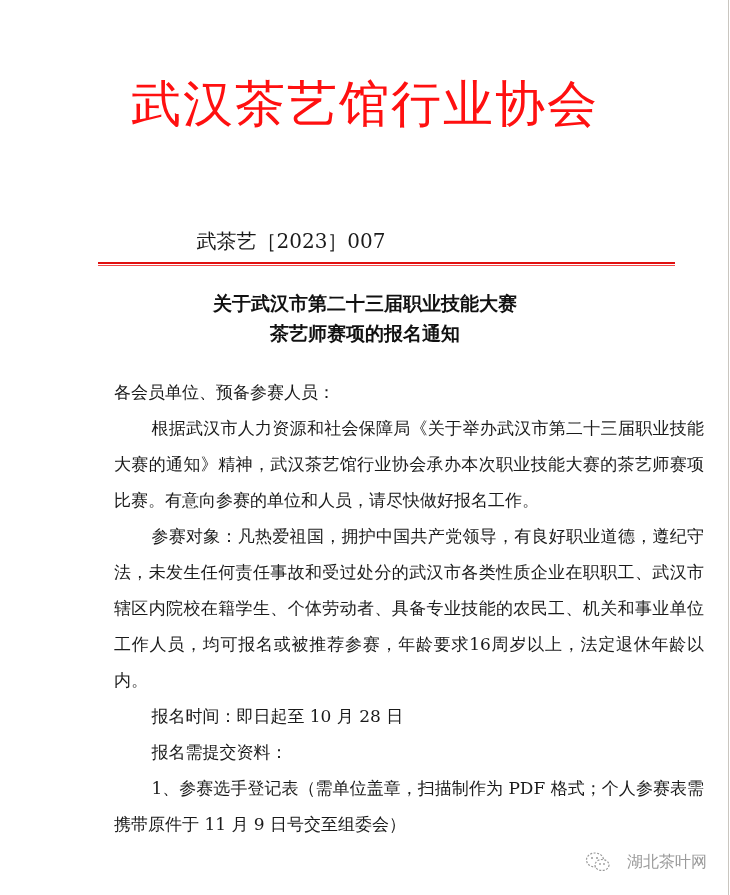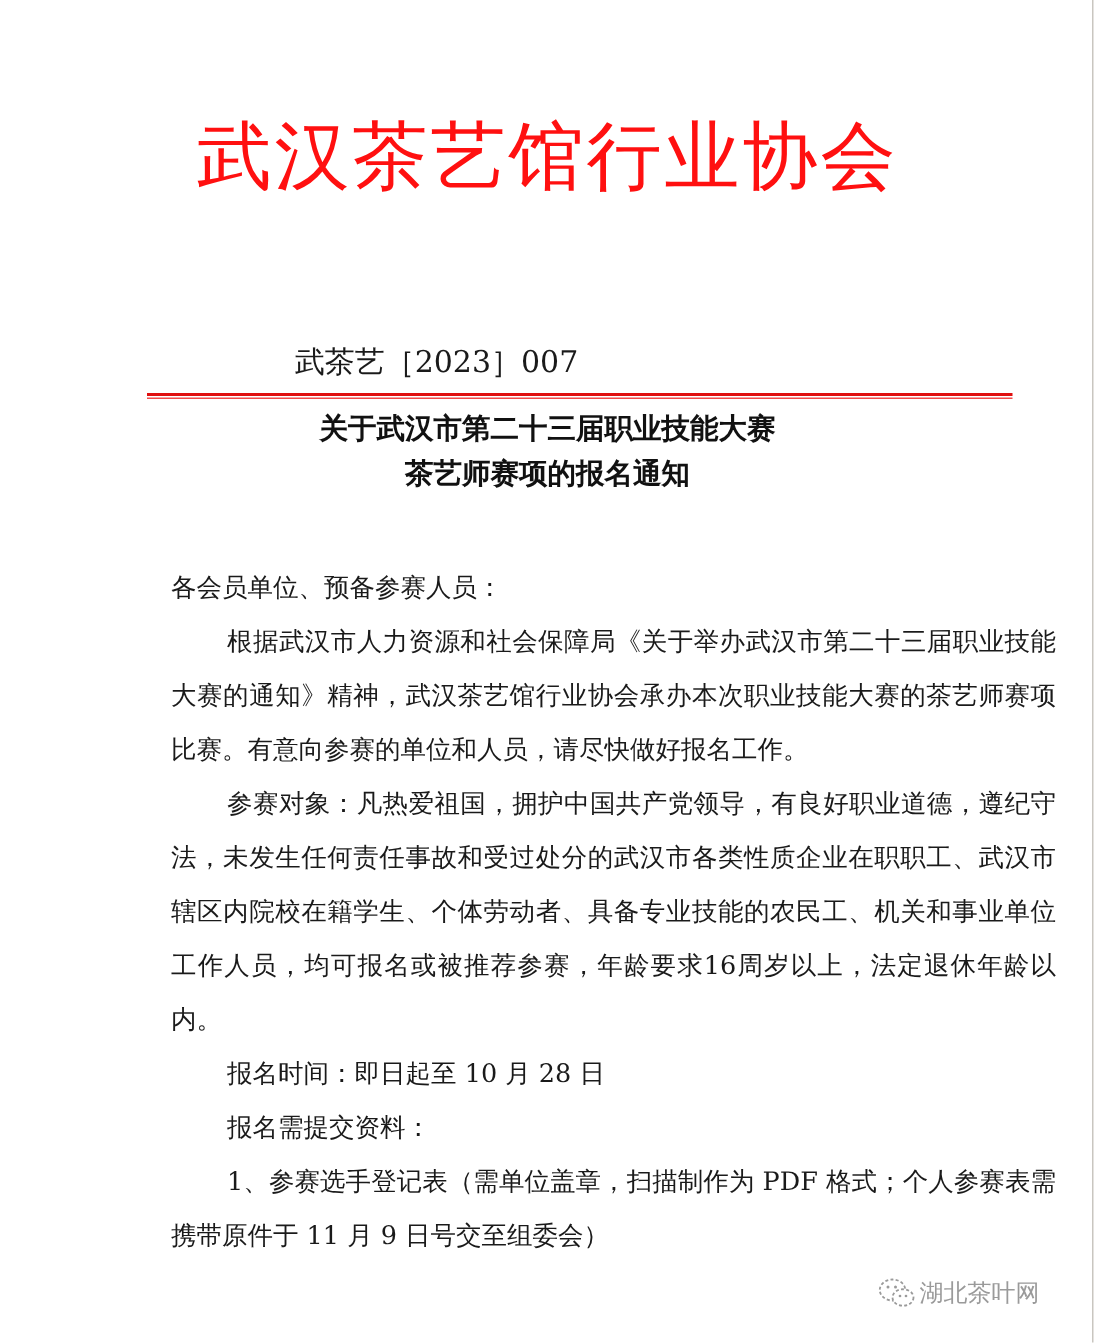--- a/index.html
+++ b/index.html
@@ -59,21 +59,21 @@
   .red-rule .gap {
     height: 1px;
     background: #ffffff;
   }
   .red-rule .thin {
     height: 1px;
     background: #f24a4a;
   }
   .doc-heading {
     position: absolute;
-    top: 271px;
+    top: 288px;
     left: 0;
     width: 730px;
     text-align: center;
     font-family: "DejaVu Sans", "Liberation Sans", sans-serif;
     font-weight: bold;
     font-size: 19px;
     line-height: 30px;
     color: #111111;
   }
   .body-text {
@@ -95,21 +95,21 @@
   }
   .body-text p.indent-small {
     text-indent: 2.2em;
   }
   .watermark {
     position: absolute;
     top: 851px;
     left: 585px;
     display: flex;
     align-items: flex-end;
-    gap: 2px;
+    gap: 16px;
     color: #9a9a9a;
     font-family: "DejaVu Sans", "Liberation Sans", sans-serif;
     font-size: 16px;
   }
   .watermark svg {
     display: block;
   }
 </style>
 </head>
 <body>

